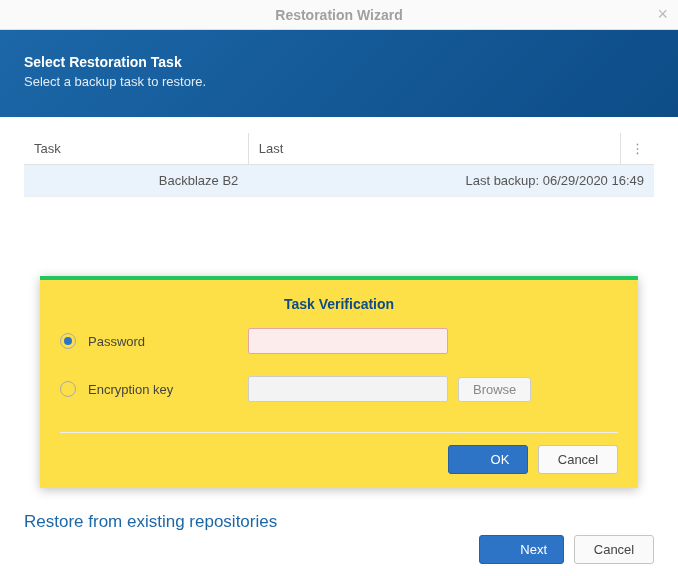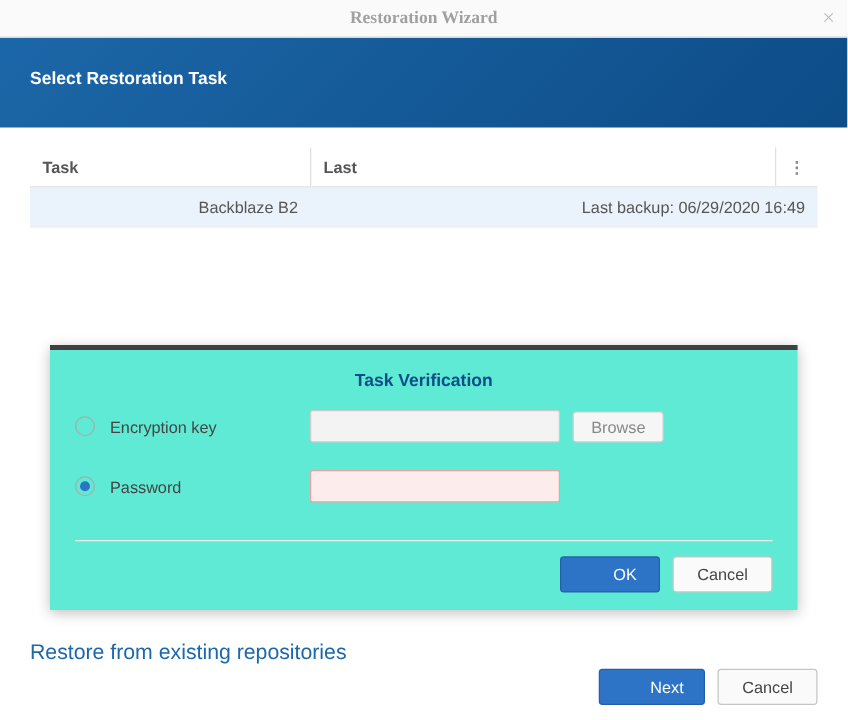--- a/index.html
+++ b/index.html
@@ -1,42 +1,42 @@
 <!DOCTYPE html>
 <html><head>
   <meta charset="utf-8">
   <style>
     * { box-sizing: border-box; margin: 0; padding: 0; }
     body { font-family: "Segoe UI", Arial, sans-serif; font-size: 13px; width: 678px; height: 576px; background: #fff; color: #333; overflow: hidden; }
-    .titlebar { display: flex; align-items: center; justify-content: center; height: 30px; border-bottom: 1px solid #e0e0e0; position: relative; background: #fafafa; font-family: Liberation Serif, serif; }
+    .titlebar { display: flex; align-items: center; justify-content: center; height: 30px; border-bottom: 1px solid #e0e0e0; position: relative; background: #fafafa; }
     .titlebar-title { font-weight: 600; color: #a0a0a0; font-size: 14px; }
     .titlebar .close { position: absolute; right: 10px; top: 4px; font-size: 18px; color: #bbb; cursor: pointer; }
     .hero { background: linear-gradient(135deg, #1c67a8 0%, #0d4c87 100%); color: #fff; padding: 24px 24px 28px 24px; }
     .hero h1 { font-size: 14px; font-weight: 600; margin-bottom: 4px; }
     .hero p { font-size: 13px; color: #e0ecf6; }
     .content { padding: 16px 24px 4px 24px; position: relative; }
     .table { width: 100%; border-collapse: collapse; }
-    .table th { text-align: left; font-weight: 700; color: #555; padding: 8px 10px; border-bottom: 1px solid #e0e0e0; font-size: 13px; }
+    .table th { text-align: left; font-weight: 400; color: #555; padding: 8px 10px; border-bottom: 1px solid #e0e0e0; font-size: 13px; }
     .table th.time-col { border-left: 1px solid #e0e0e0; }
     .table th.more-col { width: 16px; border-left: 1px solid #e0e0e0; text-align: center; color: #888; }
     .table td { padding: 8px 10px; border-bottom: 1px solid #eee; color: #555; text-align: right; }
     .table tr.selected td { background: #eaf2fb; }
     .link-row { padding: 12px 24px; }
     .link-row a { color: #1c67a8; text-decoration: none; font-size: 17px; }
     .footer { position: absolute; bottom: 12px; right: 24px; display: flex; gap: 10px; align-items: flex-end; }
     .btn { min-width: 80px; padding: 6px 16px; border: 1px solid #c5c5c5; background: #fafafa; color: #444; border-radius: 3px; font-size: 13px; cursor: pointer; }
     .btn.primary { background: #2d73c6; border: 1px solid #2560a6; color: #fff; padding-left: 40px; }
 
     
     .modal {
       position: absolute;
       top: 276px; left: 40px; right: 40px;
-      background: #5eead4;
+      background: #fde047;
       box-shadow: 0 2px 10px rgba(0,0,0,0.25);
-      border-top: 4px solid #404040;
+      border-top: 4px solid #22c55e;
       padding: 16px 20px 14px 20px;
     }
     .modal-title { text-align: center; font-weight: 700; color: #0d4c87; font-size: 14px; margin-bottom: 16px; }
     .form-row { display: flex; align-items: center; margin-bottom: 22px; }
     .radio { width: 16px; height: 16px; border: 1px solid #aaa; border-radius: 50%; display: inline-flex; align-items: center; justify-content: center; margin-right: 12px; cursor: pointer; }
     .radio.selected::after { content: ""; width: 8px; height: 8px; background: #2d73c6; border-radius: 50%; display: block; }
     .field-label { width: 160px; color: #444; }
     .text-input { flex: 0 0 200px; height: 26px; border: 1px solid #ccc; border-radius: 2px; padding: 2px 6px; font-size: 13px; }
     .text-input.error { background: #fdecec; border-color: #e2a6a6; }
     .text-input:disabled { background: #f3f3f3; color: #aaa; }
@@ -46,20 +46,21 @@
 </head>
 <body>
 
 <div class="titlebar">
   <span class="titlebar-title">Restoration Wizard</span>
   <span class="close">×</span>
 </div>
 
 <div class="hero">
   <h1>Select Restoration Task</h1>
+  <p>Select a backup task to restore.</p>
 </div>
 
 <div class="content">
   <table class="table">
     <thead>
       <tr>
         <th>Task</th>
         <th class="time-col">Last</th>
         <th class="more-col">⋮</th>
       </tr>
@@ -70,30 +71,30 @@
         <td colspan="2">Last backup: 06/29/2020 16:49</td>
       </tr>
     </tbody>
   </table>
 </div>
 
 <div class="modal">
   <div class="modal-title">Task Verification</div>
 
   <div class="form-row">
+    <span class="radio selected"></span>
+    <span class="field-label">Password</span>
+    <input type="password" class="text-input error" value="" style="">
+  </div>
+
+  <div class="form-row">
     <span class="radio"></span>
     <span class="field-label">Encryption key</span>
     <input type="text" class="text-input" disabled="" value="" style="">
     <button class="browse-btn" disabled="">Browse</button>
-  </div>
-
-  <div class="form-row">
-    <span class="radio selected"></span>
-    <span class="field-label">Password</span>
-    <input type="password" class="text-input error" value="" style="">
   </div>
 
   <div class="modal-footer">
     <button class="btn primary">OK</button>
     <button class="btn">Cancel</button>
   </div>
 </div>
 
 <div class="link-row" style="position:absolute; top:500px;">
   <a href="#">Restore from existing repositories</a>

